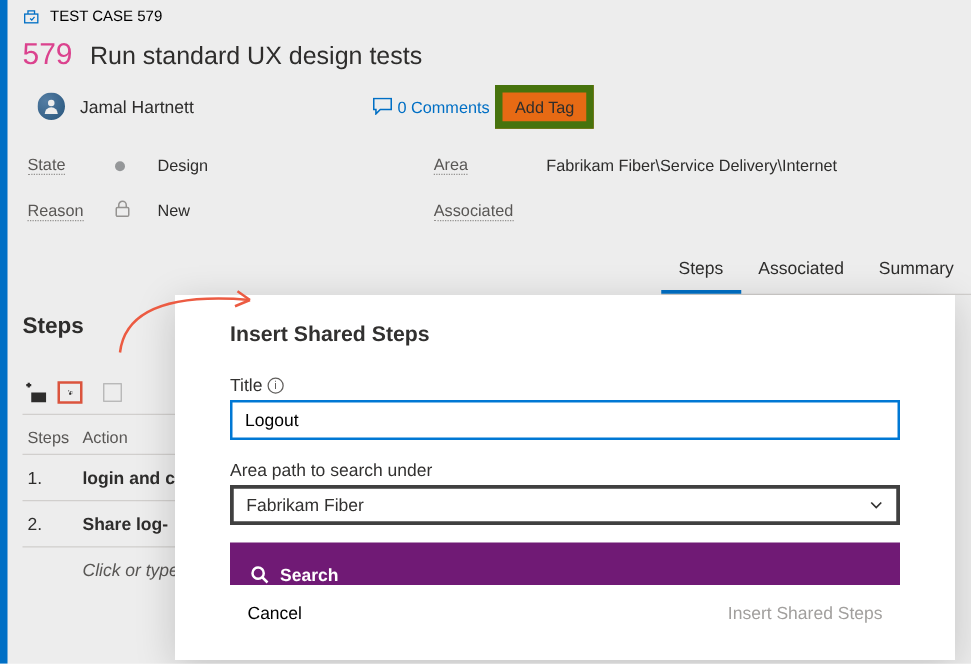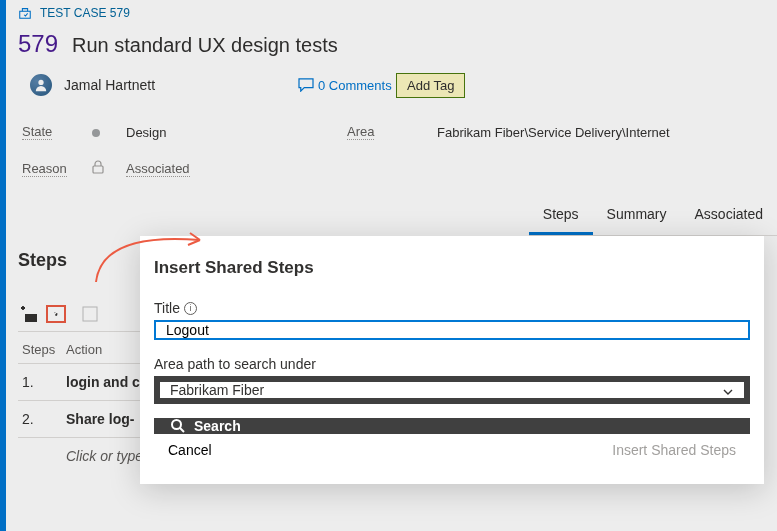--- a/index.html
+++ b/index.html
@@ -2,31 +2,31 @@
 <html><head>
 <meta charset="utf-8">
 <style>
   * { box-sizing: border-box; margin: 0; padding: 0; font-family: "Segoe UI", Tahoma, sans-serif; }
   body { width: 777px; height: 531px; background: #fff; position: relative; overflow: hidden; font-size: 14px; color: #323130; }
   
   .overlay { position: absolute; inset: 0; background: rgba(0,0,0,0.07); pointer-events: none; }
   
   .bluebar { position: absolute; left: 0; top: 0; width: 6px; height: 100%; background: #0078d4; }
   
-  .top-line { display: flex; align-items: center; gap: 8px; padding: 6px 0 0 18px; color: #0369a1; font-size: 12px; }
+  .top-line { display: flex; align-items: center; gap: 8px; padding: 6px 0 0 18px; color: #000000; font-size: 12px; }
   .top-line svg { width: 14px; height: 14px; }
   
   .title-row { display: flex; align-items: baseline; gap: 14px; padding: 10px 0 6px 18px; }
-  .id-big { font-size: 24px; color: #4c1d95; }
+  .id-big { font-size: 24px; color: #ec4899; }
   .title-big { font-size: 20px; font-weight: 400; }
   
   .assignee-row { display: flex; align-items: center; padding: 8px 0 12px 28px; gap: 10px; position: relative; }
   .avatar { width: 26px; height: 26px; border-radius: 50%; background: radial-gradient(circle at 30% 30%, #5b87b0, #2a5c86); display:flex; align-items:center; justify-content:center; color:#fff; font-size:11px; border:2px solid #fff; }
   .comments { position: absolute; left: 298px; display: flex; align-items: center; gap: 4px; color: #0078d4; font-size: 13px; }
-  .add-tag { position: absolute; left: 396px; background: #fef9c3; padding: 4px 10px; font-size: 13px; color:#323130; border: 1px solid #4d7c0f; }
+  .add-tag { position: absolute; left: 396px; background: #f97316; padding: 4px 10px; font-size: 13px; color:#323130; border: 6px solid #4d7c0f; }
   
   .meta-grid { display: grid; grid-template-columns: 60px 24px 1fr 80px 340px; row-gap: 20px; column-gap: 10px; padding: 14px 0 16px 22px; font-size: 13px; align-items: center; }
   .meta-label { color: #605e5c; border-bottom: 1px dotted #a19f9d; display:inline-block; width:fit-content; }
   .state-dot { width:8px; height:8px; border-radius:50%; background:#a1a3a5; display:inline-block; }
   .lock-ic { color:#a19f9d; }
   
   .tabs { position: absolute; right: 0; top: 196px; display: flex; border-bottom: 1px solid #e1dfdd; }
   .tab { padding: 10px 14px; font-size: 14px; color:#323130; cursor:pointer; }
   .tab.active { border-bottom: 3px solid #0078d4; }
   
@@ -38,27 +38,27 @@
   .faded { opacity: .3; }
   
   .step-table { width: 100%; }
   .step-hrow { display:grid; grid-template-columns: 44px 1fr; padding: 6px 4px; font-size:13px; color:#605e5c; border-bottom: 1px solid #e1dfdd; }
   .step-row { display:grid; grid-template-columns: 44px 1fr; padding: 10px 4px; font-size:14px; border-bottom: 1px solid #e1dfdd; align-items:center; }
   .step-row .idx { color:#323130; }
   .step-row .act { font-weight: 600; }
   .step-hint { padding: 10px 4px 10px 48px; font-style: italic; color:#605e5c; }
   
   
-  .dialog { position: absolute; left: 140px; top: 236px; width: 624px; height: 248px; background: #fff; box-shadow: 0 6px 30px rgba(0,0,0,0.18); z-index: 10; padding: 22px 14px; display:flex; flex-direction:column; }
+  .dialog { position: absolute; left: 140px; top: 236px; width: 624px; height: 292px; background: #fff; box-shadow: 0 6px 30px rgba(0,0,0,0.18); z-index: 10; padding: 22px 44px; display:flex; flex-direction:column; }
   .dlg-title { font-size: 17px; font-weight: 600; margin-bottom: 22px; }
   .field-lbl { font-size: 14px; color:#323130; display:flex; align-items:center; gap:4px; margin-bottom: 4px; }
   .info-ic { width:13px; height:13px; border:1px solid #605e5c; border-radius:50%; display:inline-flex; align-items:center; justify-content:center; font-size:9px; color:#605e5c; }
   .txtinput { width: 100%; height: 32px; border: 2px solid #0078d4; padding: 0 10px; font-size: 14px; outline:none; margin-bottom: 16px; }
-  .selwrap { width: 100%; height: 32px; border: 6px solid #404040; padding: 0 10px; display: flex; align-items: flex-end; justify-content: space-between; font-size: 14px; margin-bottom: 14px; cursor:pointer; }
-  .searchbtn { background: #404040; color: #fff; border: none; height: 34px; padding: 0 16px; font-size: 14px; font-weight:600; display:inline-flex; align-items:flex-start; gap:8px; cursor:pointer; }
+  .selwrap { width: 100%; height: 32px; border: 3px solid #404040; padding: 0 10px; display: flex; align-items: center; justify-content: space-between; font-size: 14px; margin-bottom: 14px; cursor:pointer; }
+  .searchbtn { background: #701a75; color: #fff; border: none; height: 34px; padding: 0 16px; font-size: 14px; font-weight:600; display:inline-flex; align-items:flex-end; gap:8px; cursor:pointer; }
   .dlg-foot { margin-top: auto; display:flex; justify-content:space-between; gap:10px; }
   .btn-sec { background: none; border:none; padding: 8px 14px; font-size:14px; cursor:pointer; }
   .btn-pri-dis { background:none; border:none; padding: 8px 14px; font-size:14px; color:#a19f9d; }
   
   
   .arrow { position: absolute; left: 78px; top: 216px; width: 140px; height: 70px; z-index: 20; pointer-events:none; }
 </style>
 </head>
 <body>
 
@@ -100,27 +100,28 @@
   <span><span class="state-dot"></span></span>
   <span>Design</span>
   <span class="meta-label">Area</span>
   <span>Fabrikam Fiber\Service Delivery\Internet</span>
 
   <span class="meta-label">Reason</span>
   <span class="lock-ic"><svg width="12" height="14" viewBox="0 0 12 14">
         <rect x="1" y="6" width="10" height="7" rx="1" fill="none" stroke="#a19f9d" stroke-width="1.2"></rect>
         <path d="M3 6 V4 a3 3 0 0 1 6 0 v2" fill="none" stroke="#a19f9d" stroke-width="1.2"></path>
       </svg></span>
+  <span>New</span>
   <span class="meta-label">Associated</span>
 </div>
 
 <div class="tabs">
   <div class="tab active">Steps</div>
+  <div class="tab">Associated</div>
   <div class="tab">Summary</div>
-  <div class="tab">Associated</div>
 </div>
 
 <div class="steps-section">
   <div class="steps-head">Steps</div>
   <div class="toolbar">
     <span class="tool-ic">
         <svg width="18" height="16" viewBox="0 0 18 16">
           <rect x="6" y="8" width="12" height="8" fill="#323130"></rect>
           <path d="M2 2 h4 M4 0 v4" stroke="#323130" stroke-width="1.8"></path>
         </svg>

